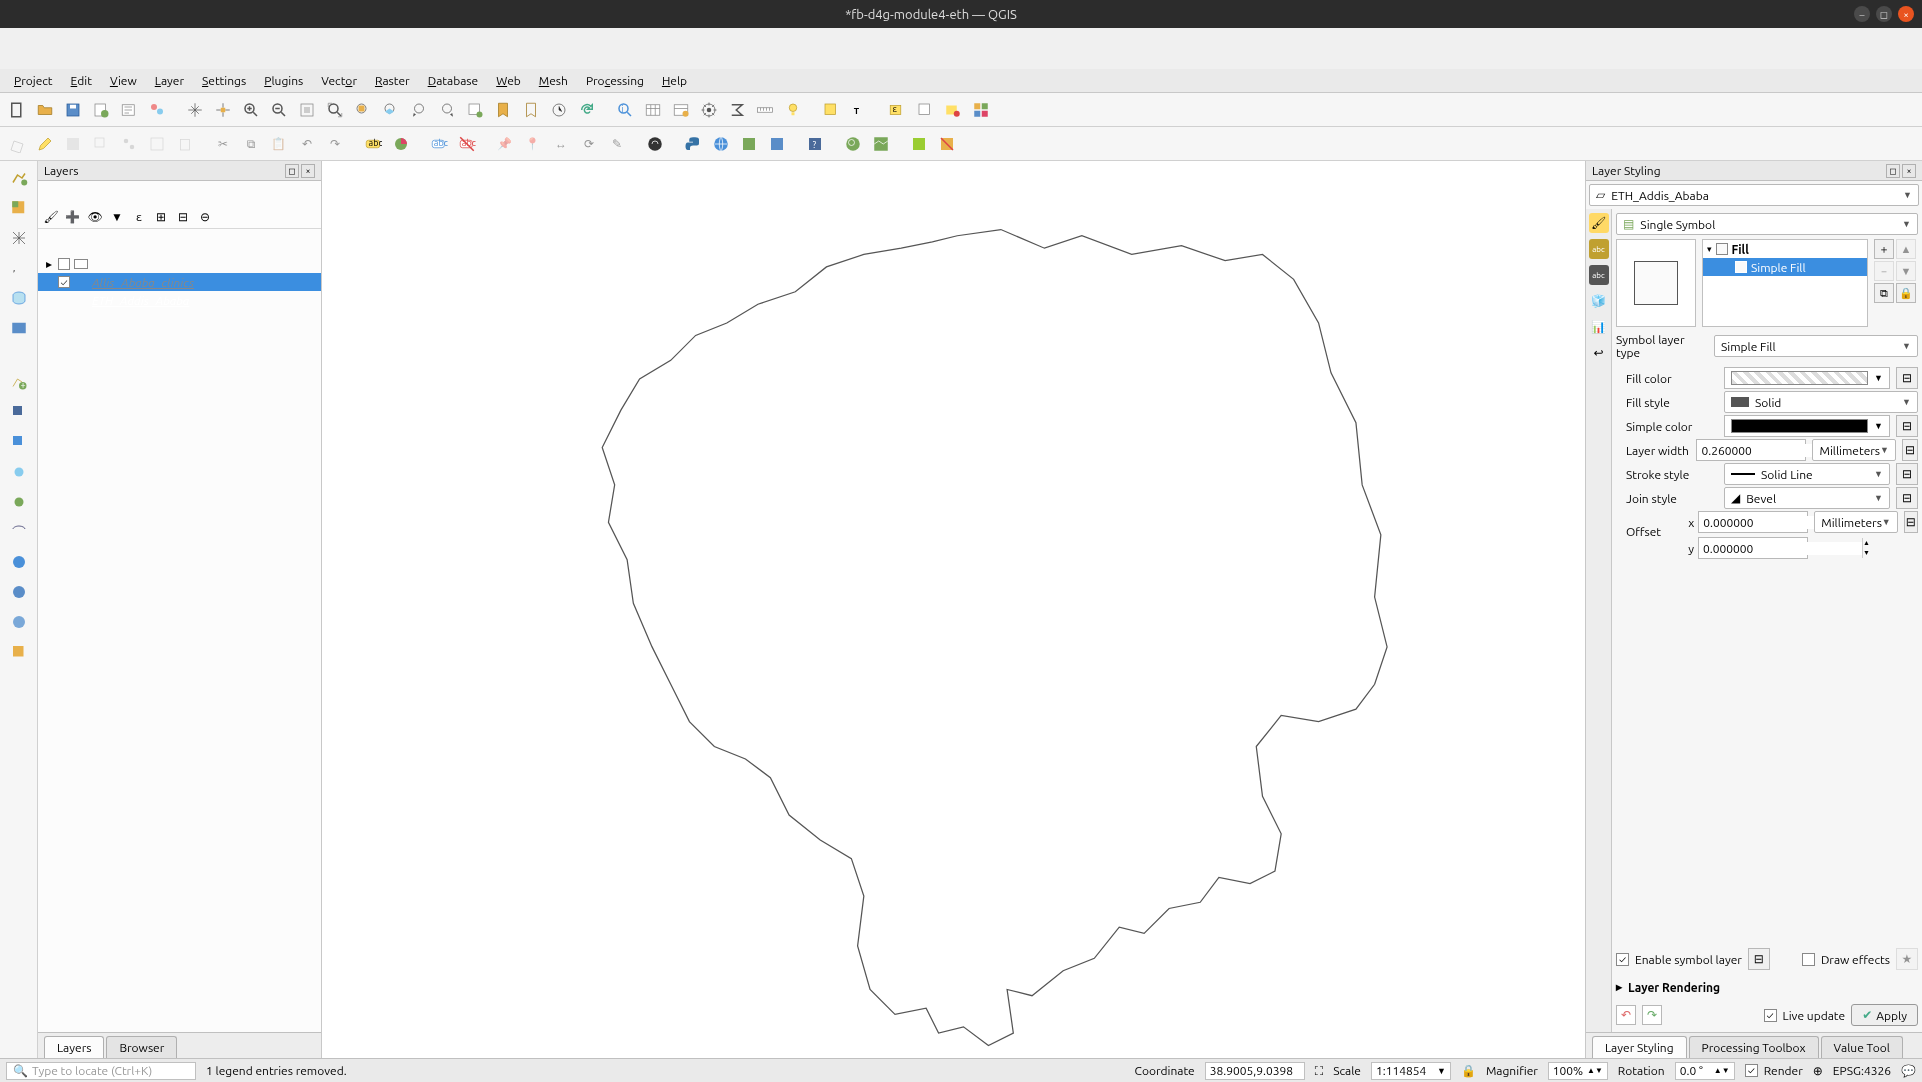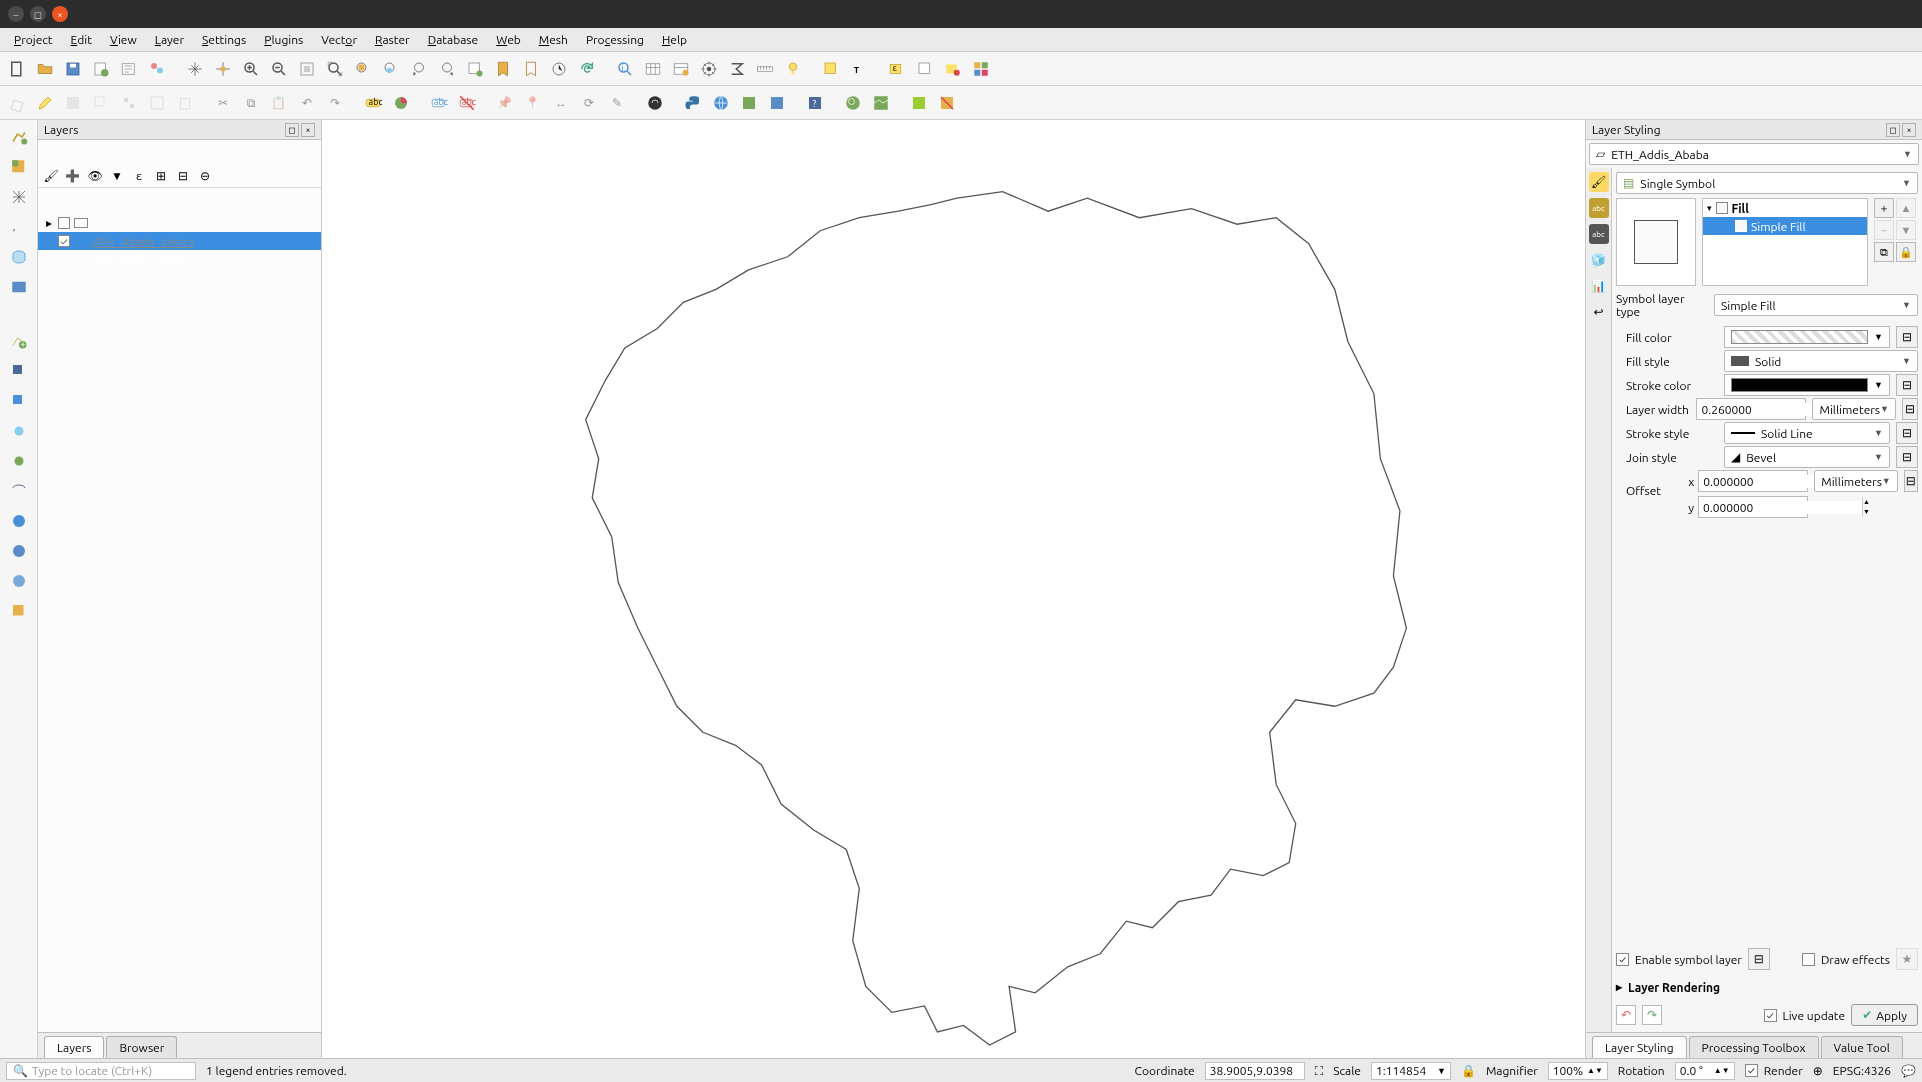--- a/index.html
+++ b/index.html
@@ -4,21 +4,21 @@
 <style>
 * { margin: 0; padding: 0; box-sizing: border-box; font-family: "Ubuntu", "Segoe UI", sans-serif; font-size: 12px; }
 html, body { width: 100%; height: 100%; overflow: hidden; background: #ededed; }
 .window { width: 1922px; height: 1082px; display: flex; flex-direction: column; background: #f0f0f0; }
 .titlebar { height: 28px; background: #2c2c2c; color: #ddd; display: flex; align-items: center; padding: 0 8px; }
 .titlebar .title { flex: 1; text-align: center; font-size: 13px; }
 .titlebar .btns { display: flex; gap: 6px; }
 .titlebar .btn { width: 16px; height: 16px; border-radius: 8px; display: flex; align-items: center; justify-content: center; font-size: 10px; cursor: pointer; }
 .titlebar .min, .titlebar .max { background: #4a4a4a; color: #ccc; }
 .titlebar .close { background: #e95420; color: #fff; }
-.menubar { height: 24px; background: #eaeaea; border-bottom: 1px solid #c8c8c8; display: flex; align-items: center; padding: 0 6px; gap: 2px; }
+.menubar { height: 24px; background: #eaeaea; border-bottom: 1px solid #c8c8c8; display: flex; align-items: center; padding: 0 6px; gap: 2px; margin-top: 41px; }
 .menubar .mitem { padding: 2px 8px; cursor: pointer; }
 .menubar .mitem .u { text-decoration: underline; }
 .toolbar { height: 34px; background: #f6f6f6; border-bottom: 1px solid #d0d0d0; display: flex; align-items: center; padding: 0 4px; gap: 2px; }
 .tbtn { width: 26px; height: 26px; display: flex; align-items: center; justify-content: center; border-radius: 3px; cursor: pointer; }
 .tbtn svg { width: 18px; height: 18px; }
 .tsep { width: 8px; }
 .body { flex: 1; display: flex; min-height: 0; }
 .leftdock { width: 38px; background: #f6f6f6; border-right: 1px solid #d0d0d0; display: flex; flex-direction: column; align-items: center; padding-top: 4px; gap: 4px; }
 .leftpanel { width: 284px; background: #fcfcfc; border-right: 1px solid #c8c8c8; display: flex; flex-direction: column; gap: 24px; }
 .panelhdr { height: 20px; background: #e8e8e8; border-bottom: 1px solid #c0c0c0; display: flex; align-items: center; padding: 0 6px; font-weight: normal; }
@@ -75,20 +75,21 @@
 .cbox { width:13px; height:13px; border:1px solid #888; background:#fff; cursor:pointer; display:flex; align-items:center; justify-content:center; font-size:10px;}
 .sectionhdr { display:flex; align-items:center; gap:6px; font-weight:bold; padding:4px 0; cursor:pointer;}
 .applybtn { padding: 3px 10px; border:1px solid #999; background:#efefef; cursor:pointer; border-radius:3px; display:flex; align-items:center; gap:4px;}
 </style>
 </head>
 <body>
 
 <div class="window">
 
   <div class="titlebar">
+    <div class="title">*fb-d4g-module4-eth — QGIS</div>
     <div class="btns">
       <div class="btn min">–</div>
       <div class="btn max">◻</div>
       <div class="btn close">×</div>
     </div>
   </div>
 
   <div class="menubar">
     <div class="mitem"><span class="u">P</span><span>roject</span></div>
     <div class="mitem"><span class="u">E</span>dit</div>
@@ -666,21 +667,21 @@
           </div>
           <div class="proprow">
             <span class="plabel">Fill style</span>
             <div class="combo" style="flex:1">
               <span style="width:18px;height:10px;background:#555;margin-right:6px"></span>
               <span>Solid</span>
               <span class="arrow">▼</span>
             </div>
           </div>
           <div class="proprow">
-            <span class="plabel">Stroke color</span>
+            <span class="plabel">Simple color</span>
             <div class="propwide">
                   <div class="colorswatch black"></div>
                   <span style="margin-left:6px;font-size:9px">▼</span>
                 </div>
             <div class="ovr">⊟</div>
           </div>
           <div class="proprow">
             <span class="plabel">Layer width</span>
             <div class="spin">
               <input value="0.260000" style="">

